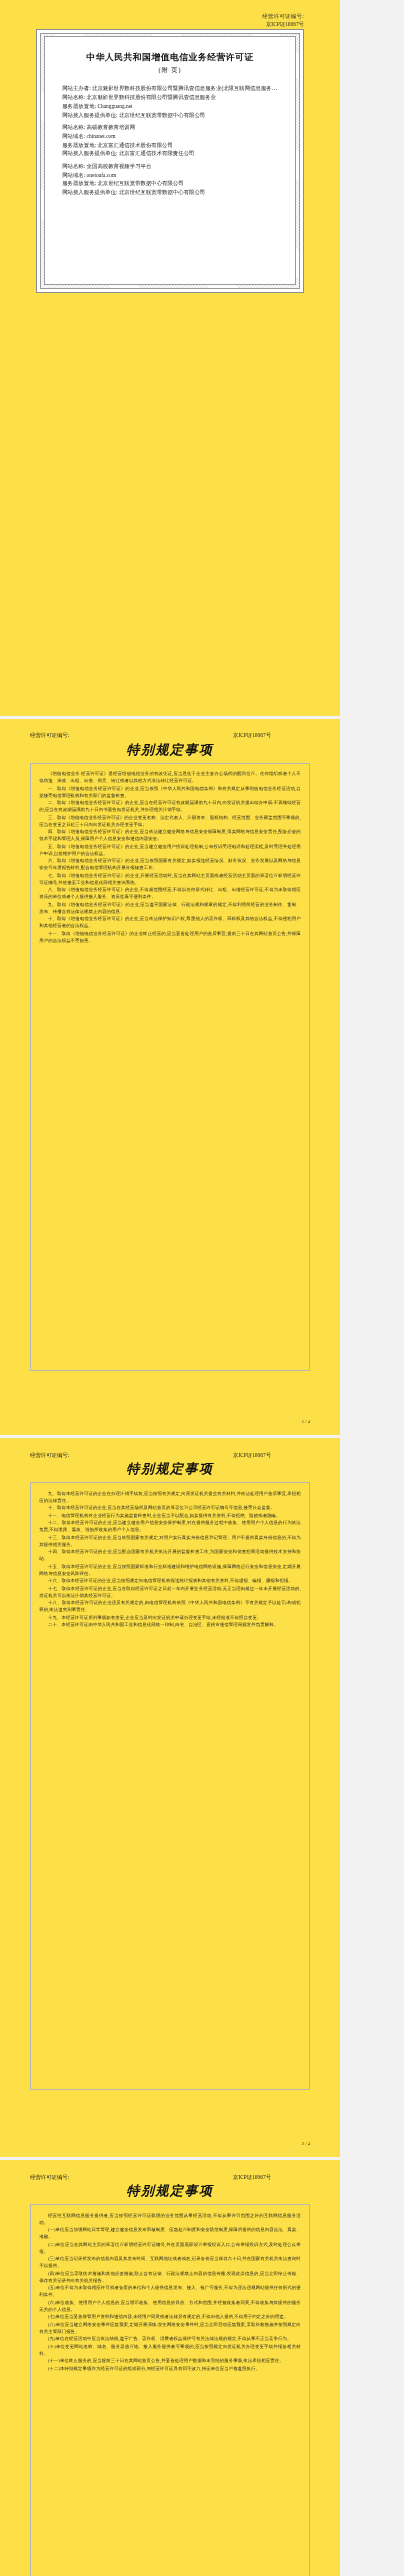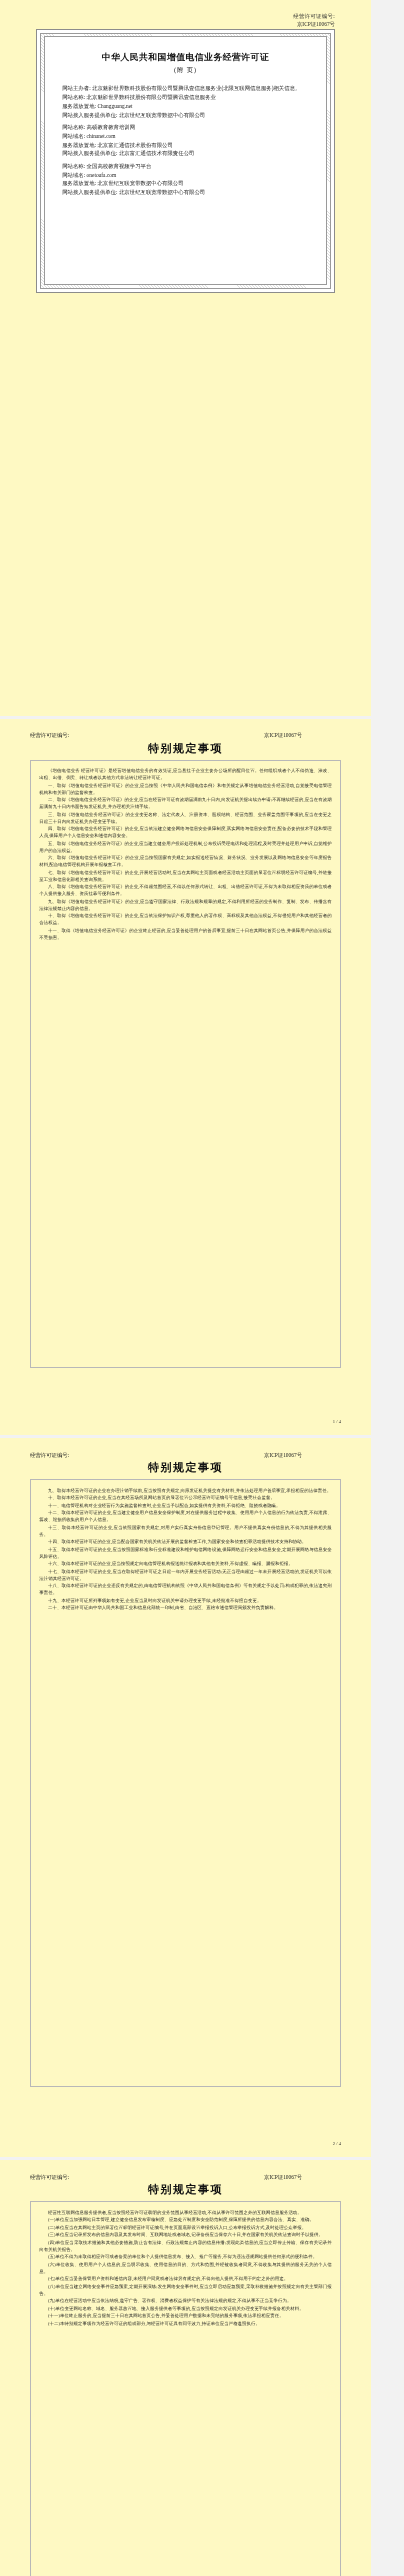--- a/index.html
+++ b/index.html
@@ -9,22 +9,22 @@
     font-family: "Liberation Serif", "DejaVu Serif", serif;
   }
   body {
     width: 405px;
   }
   .doc {
     width: 405px;
     margin: 0 auto;
   }
   .page {
-    width: 371px;
-    background: #fef9c3;
+    width: 340px;
+    background: #fde047;
     box-sizing: border-box;
     position: relative;
     margin-bottom: 3.1px;
   }
   .page-1 { height: 716px; padding: 13.4px 36px 0 36px; }
   .page-2 { height: 716px; padding: 13.4px 30px 0 30px; }
   .page-3 { height: 719px; padding: 13.4px 30px 0 30px; }
 
   
   .cert-no-line {
@@ -91,25 +91,26 @@
     justify-content: space-between;
     font-size: 5.4px;
     color: #222;
     line-height: 7.7px;
     margin-bottom: 1px;
   }
   .p-head .left { white-space: nowrap; }
   .p-head .right { width: 77px; }
   .p-title {
     text-align: center;
-    font-size: 11px;
+    font-size: 13px;
     font-weight: bold;
     letter-spacing: 1.5px;
     margin: 1px 0 4.1px 0;
     color: #111;
+    font-style: italic;
   }
   .p-body {
     border: 0.5px solid #b8b8b8;
     padding: 6.2px 8.2px 8.2px 8.2px;
     min-height: 608px;
     box-sizing: border-box;
   }
   .para {
     font-size: 4.4px;
     line-height: 7px;

